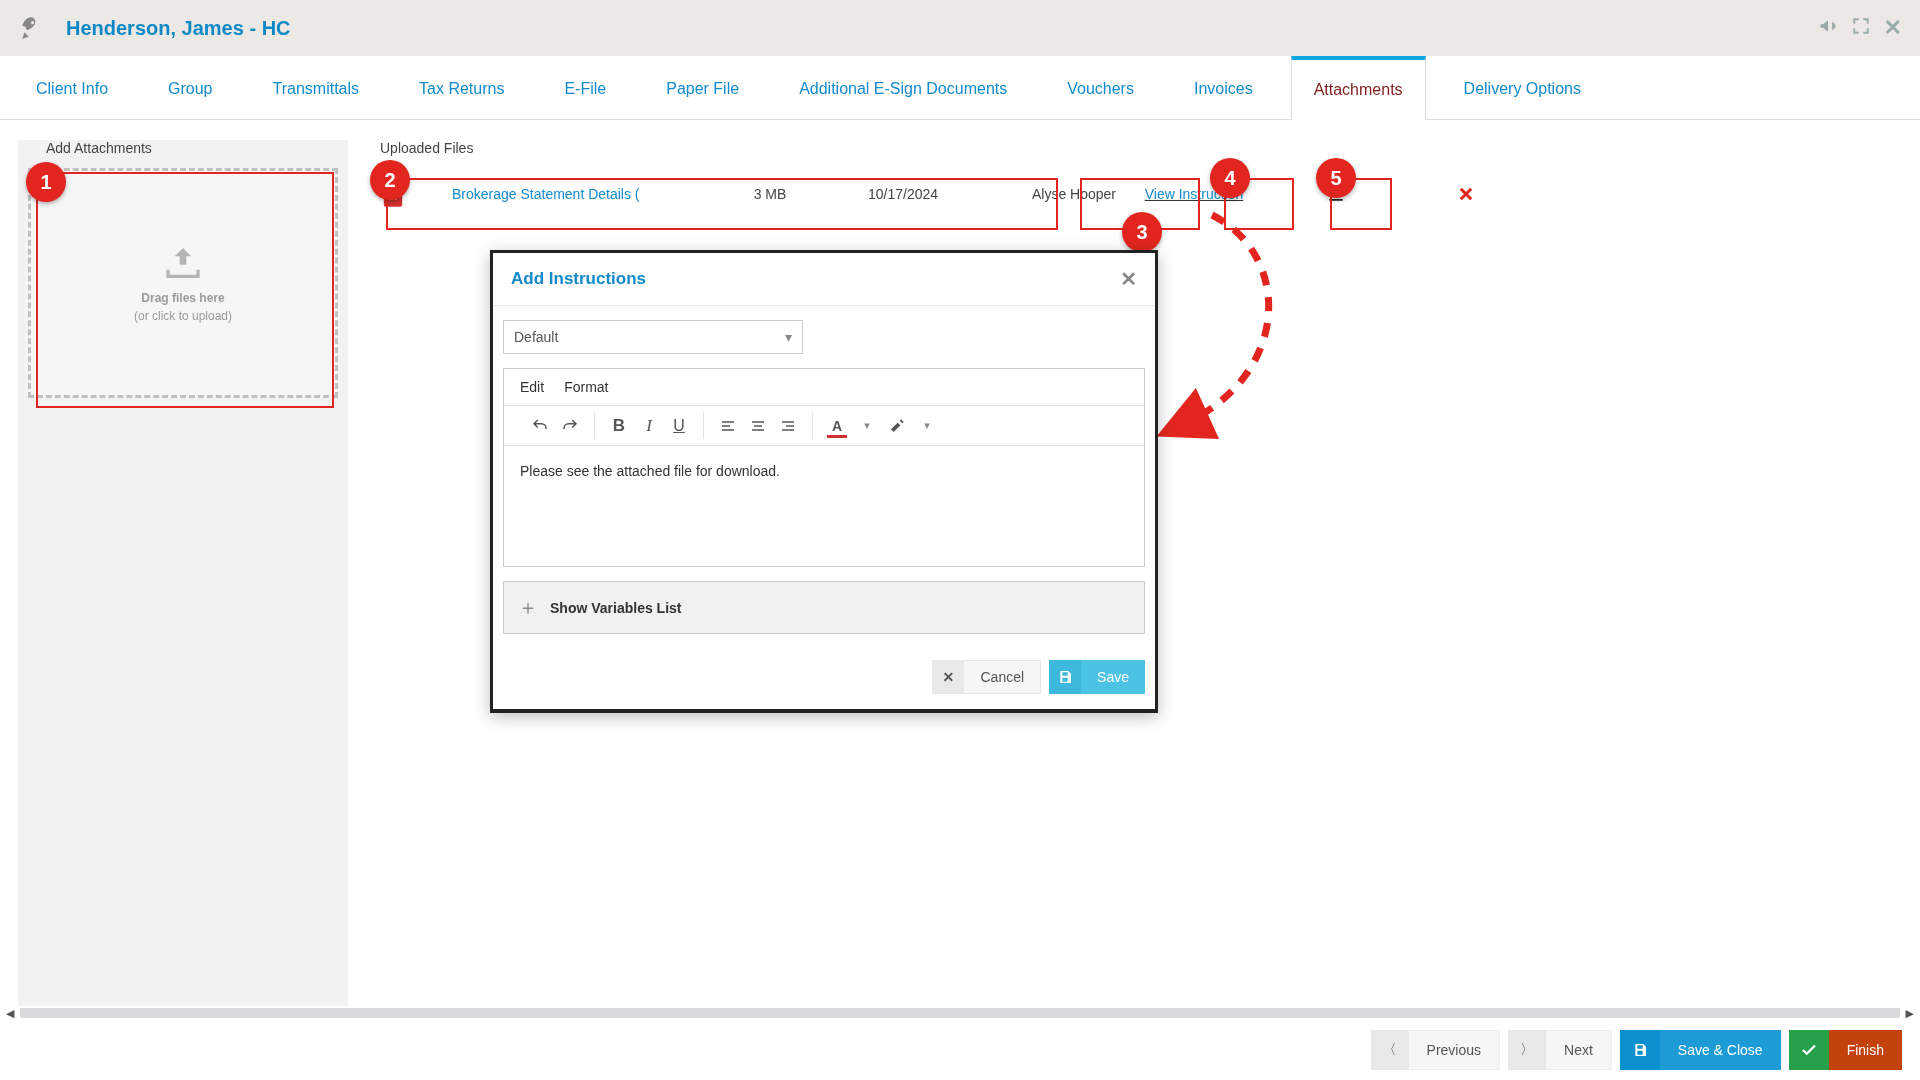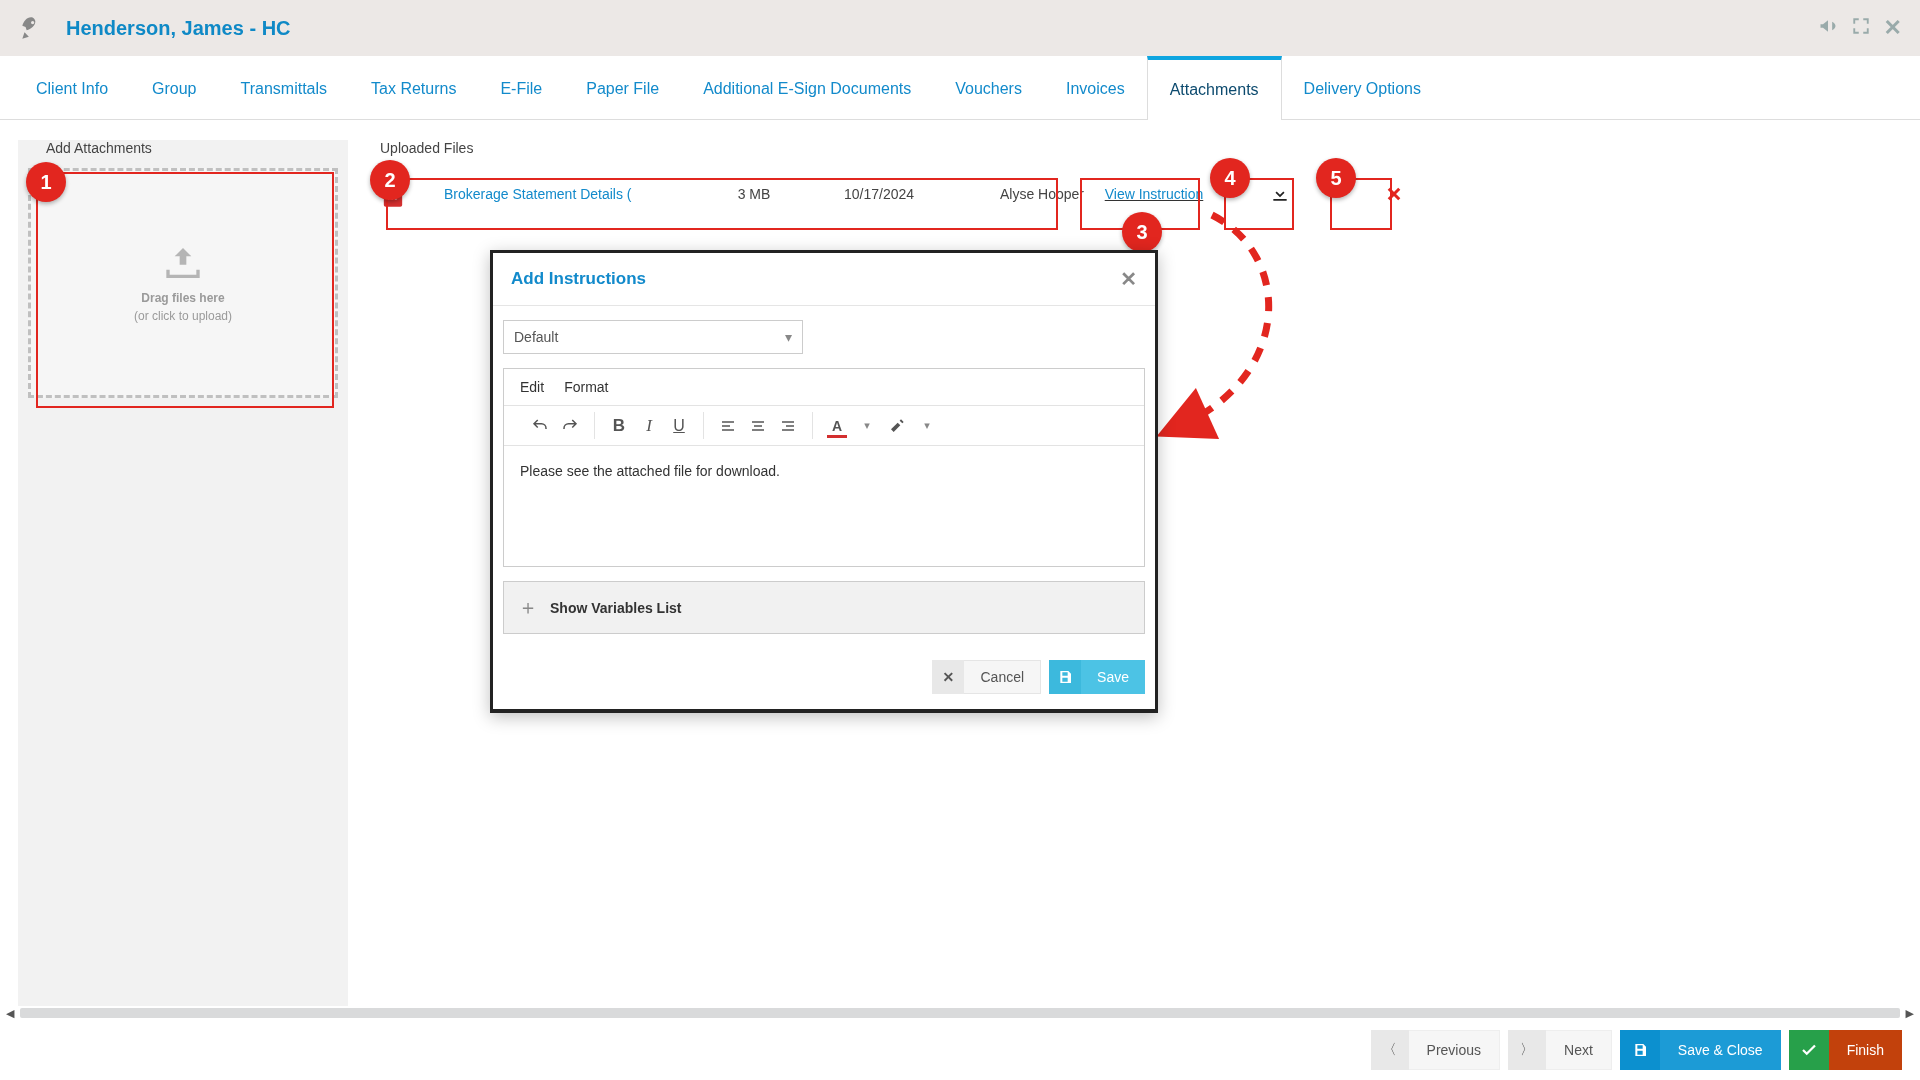--- a/index.html
+++ b/index.html
@@ -6,43 +6,43 @@
     body { font-family: "Segoe UI", Tahoma, sans-serif; font-size: 14px; color: #333; background: #fff; overflow: hidden; }
 
     
     .titlebar { display: flex; align-items: center; height: 56px; background: #ece8e6; padding: 0 18px; }
     .titlebar .rocket { width: 26px; height: 26px; margin-right: 22px; color: #888; }
     .titlebar .title { color: #0f89c6; font-size: 20px; font-weight: 600; }
     .titlebar .spacer { flex: 1; }
     .titlebar .tb-icon { color: #9aa; margin-left: 14px; font-size: 18px; cursor: pointer; }
 
     
-    .tabs { display: flex; border-bottom: 1px solid #ddd; background: #fff; height: 64px; align-items: stretch; padding: 0 14px; }
+    .tabs { display: flex; border-bottom: 1px solid #ddd; background: #fff; height: 64px; align-items: stretch; padding: 0 14px; gap: 16px; }
     .tab { display: flex; align-items: center; padding: 0 22px; color: #128acb; font-size: 16px; cursor: pointer; border-top: 3px solid transparent; }
-    .tab.active { color: #0c4a6e; background: #fff; border-top: 4px solid #0ea5e0; border-left: 1px solid #ddd; border-right: 1px solid #ddd; margin-bottom: -1px; }
+    .tab.active { color: #7f1d1d; background: #fff; border-top: 4px solid #0ea5e0; border-left: 1px solid #ddd; border-right: 1px solid #ddd; margin-bottom: -1px; }
 
     
     .content { display: flex; gap: 24px; padding: 20px 18px 0 18px; height: calc(100vh - 56px - 64px - 60px); position: relative; }
     .section-label { font-size: 14px; color: #444; margin-bottom: 12px; padding-left: 28px; }
 
     
     .left-pane { width: 330px; background: #f2f2f2; padding: 0 0 20px 0; }
     .dropzone-wrap { padding: 0 10px; }
     .dropzone { border: 3px dashed #c0c0c0; height: 230px; display: flex; flex-direction: column; align-items: center; justify-content: center; background: #f6f6f6; position: relative; }
     .dropzone .uicon { width: 50px; height: 40px; color: #b5b5b5; margin-bottom: 8px; }
     .dropzone .dz-text { color: #9a9a9a; font-size: 12px; font-weight: 600; }
     .dropzone .dz-sub { color: #9a9a9a; font-size: 12px; margin-top: 4px; }
 
     
     .callout { position: absolute; width: 40px; height: 40px; border-radius: 50%; background: #e2261f; color: #fff; display: flex; align-items: center; justify-content: center; font-size: 20px; font-weight: 600; z-index: 30; box-shadow: 0 2px 4px rgba(0,0,0,0.3); }
     .annot-box { position: absolute; border: 2px solid #e2261f; z-index: 25; pointer-events: none; }
 
     
     .right-pane { flex: 1; }
-    .file-row { display: flex; align-items: center; height: 52px; padding: 0 10px; gap: 10px; }
+    .file-row { display: flex; align-items: center; height: 52px; padding: 0 10px; gap: 18px; }
     .pdf-ico { width: 22px; height: 26px; }
     .file-name { flex: 0 0 280px; color: #128acb; padding-left: 30px; cursor: pointer; white-space: nowrap; overflow: hidden; text-overflow: ellipsis; }
     .file-size { flex: 0 0 100px; text-align: center; color: #444; }
     .file-date { flex: 0 0 130px; text-align: center; color: #444; }
     .file-user { flex: 0 0 130px; text-align: right; color: #444; }
 
     .file-action-cell { flex: 0 0 120px; text-decoration: underline; }
     .view-instruction { color: #128acb; cursor: pointer; text-align: center; display: block; width: 110px; }
 
     .icon-btn { width: 44px; height: 40px; display: flex; align-items: center; justify-content: center; cursor: pointer; }

